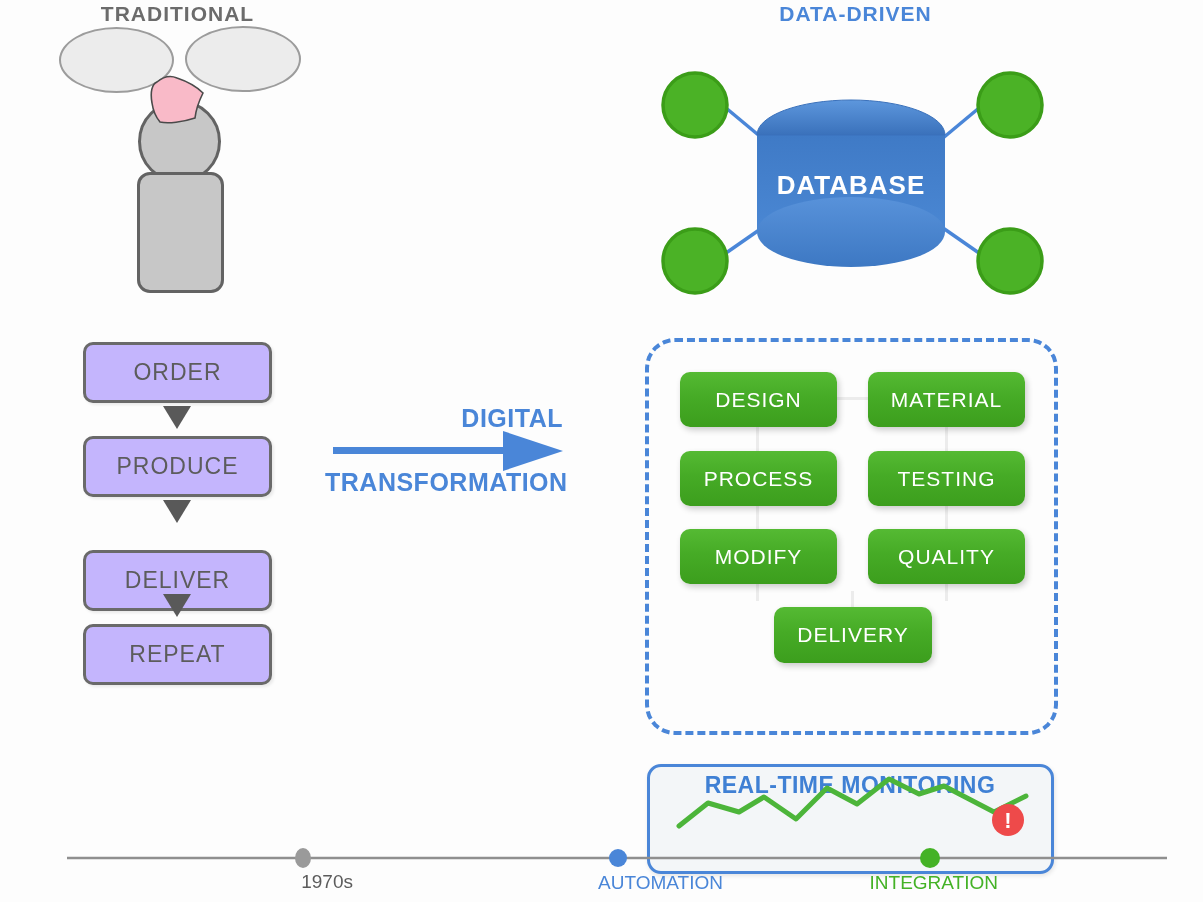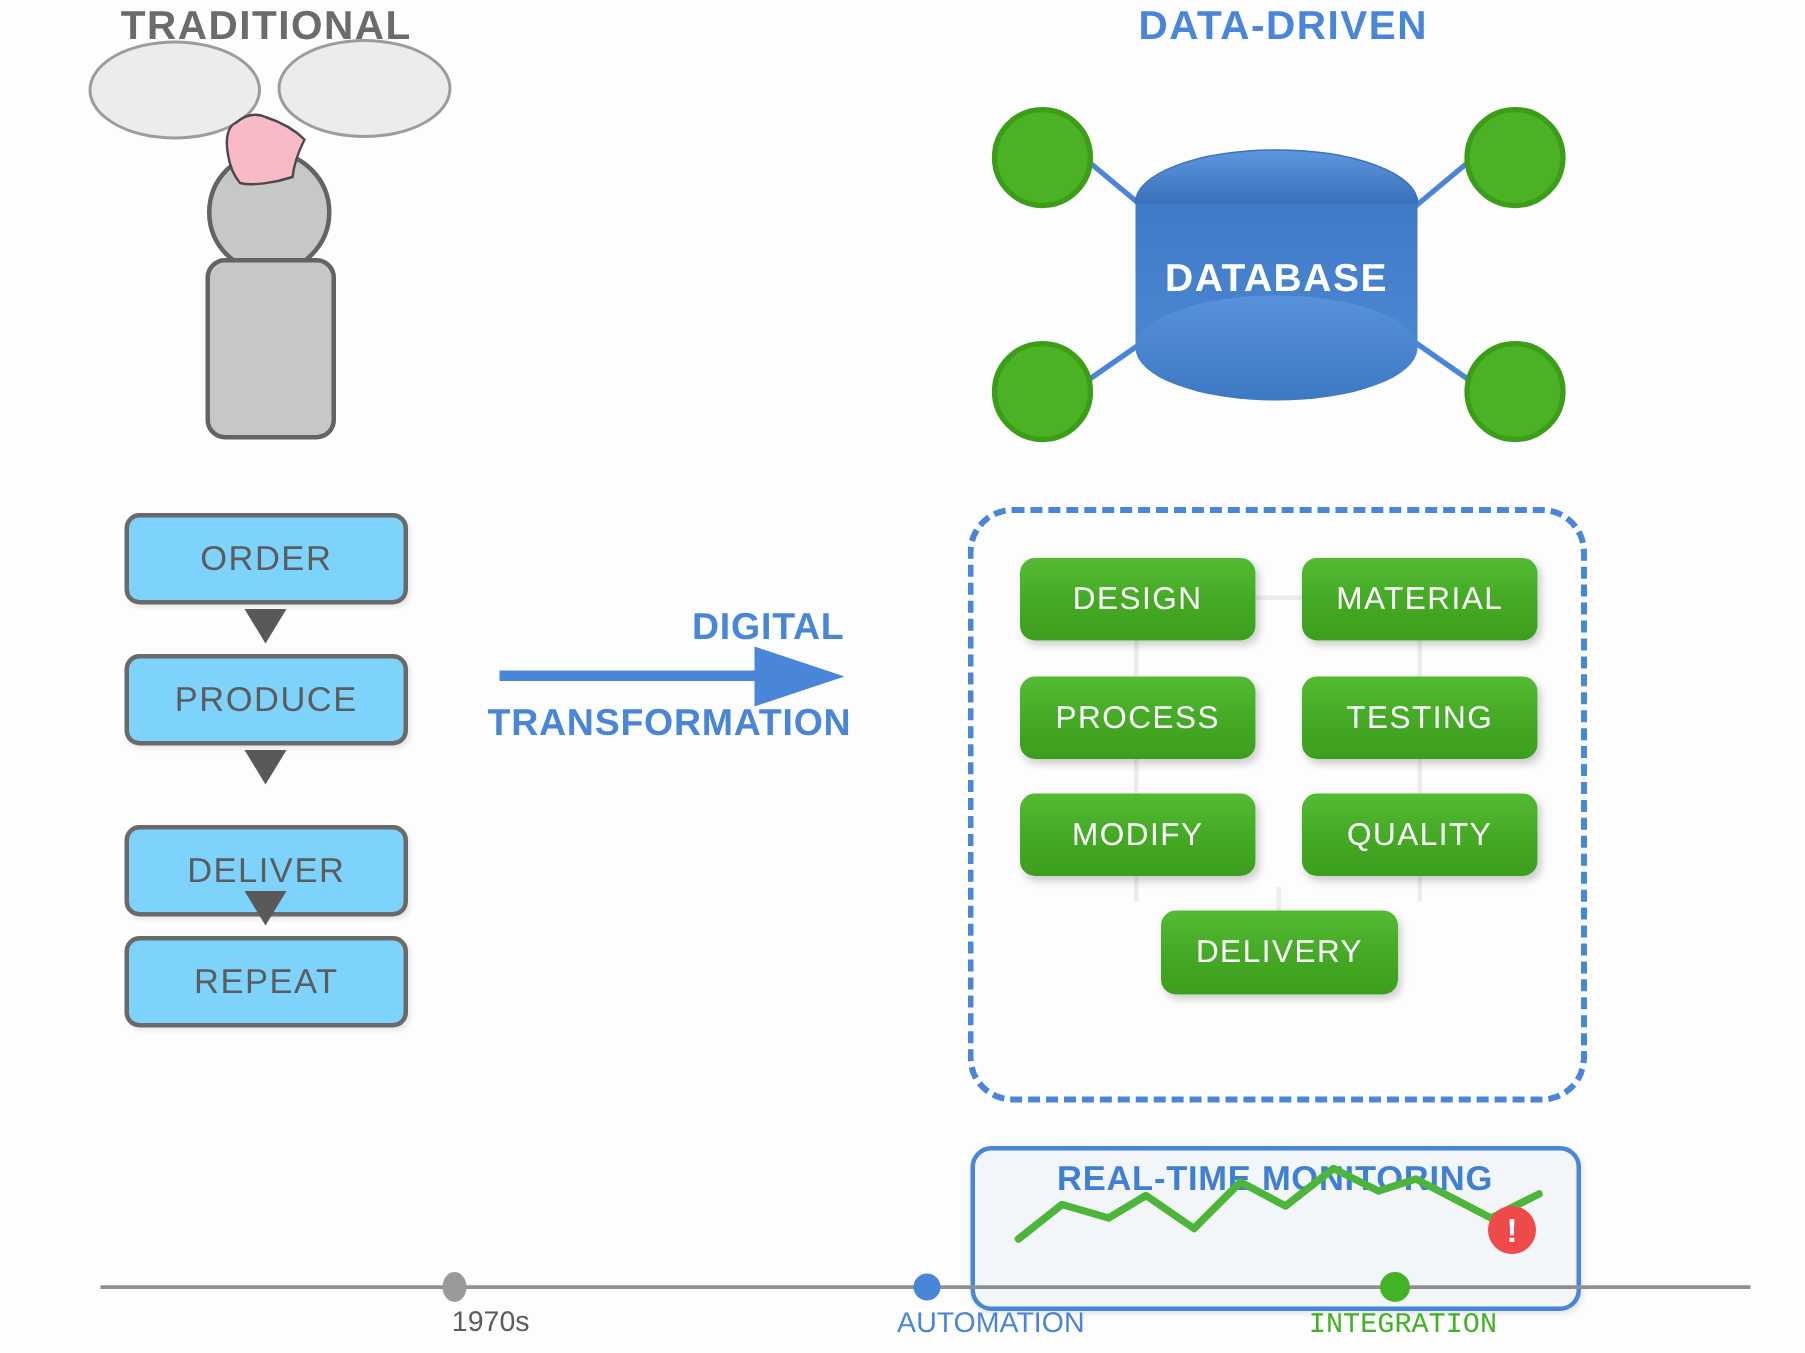--- a/index.html
+++ b/index.html
@@ -1,33 +1,33 @@
 <!DOCTYPE html>
 <html><head>
 <meta charset="utf-8">
 <style>
   html,body{margin:0;padding:0;background:#ffffff;}
   #stage{
     position:relative;width:1203px;height:902px;overflow:hidden;
     background:#fdfdfd;font-family:"Liberation Sans",sans-serif;
   }
   .abs{position:absolute;}
-  .section-title{font-weight:bold;font-size:27px;letter-spacing:1px;text-align:center;}
+  .section-title{font-weight:bold;font-size:21px;letter-spacing:1px;text-align:center;}
   .title-gray{color:#6b6b6b;}
   .title-blue{color:#4a86d8;}
 
   
   .bubble{background:#ececec;border:2.5px solid #9c9c9c;border-radius:50%;}
   .head{width:77px;height:77px;border-radius:50%;background:#c7c7c7;border:3px solid #636363;}
   .torso{width:81px;height:115px;border-radius:13px;background:#c7c7c7;border:3px solid #636363;}
 
   
   .flow-box{
     left:83px;width:189px;height:61px;box-sizing:border-box;
-    background:#7dd3fc;border:3px solid #6a6a6a;border-radius:10px;
+    background:#c4b5fd;border:3px solid #6a6a6a;border-radius:10px;
     display:flex;align-items:center;justify-content:center;
     color:#5c5c5c;font-size:23px;letter-spacing:1px;
     box-shadow:2px 2px 3px rgba(0,0,0,0.08);
   }
   .flow-arrow{
     left:163px;width:0;height:0;
     border-left:14px solid transparent;border-right:14px solid transparent;
     border-top:23px solid #595959;
   }
 
@@ -144,21 +144,21 @@
   </div>
   <div class="abs gbtn" style="left:868px;top:529px;">
     <span>QUALITY</span>
   </div>
 
   <div class="abs monitor-box"></div>
   <div class="abs monitor-title">REAL-TIME MONITORING</div>
 
   <div class="abs tl-label tl-gray" style="left:253px;top:871px;width:100px;">1970s</div>
   <div class="abs tl-label tl-blue" style="left:553px;top:872px;width:130px;">AUTOMATION</div>
-  <div class="abs tl-label tl-green" style="left:863px;top:872px;width:135px;font-family:Liberation Mono, monospace;">INTEGRATION</div>
+  <div class="abs tl-label tl-green" style="left:863px;top:872px;width:135px;">INTEGRATION</div>
 
   <svg id="overlay" width="1203" height="902" viewBox="0 0 1203 902">
     <defs>
       <linearGradient id="gradDome" x1="0" y1="0" x2="0" y2="1">
         <stop offset="0" stop-color="#5d97dd"></stop>
           <stop offset="1" stop-color="#3a71bb"></stop>
       </linearGradient>
       <linearGradient id="gradBody" x1="0" y1="0" x2="0" y2="1">
         <stop offset="0" stop-color="#3f7ac6"></stop>
           <stop offset="1" stop-color="#4a87d3"></stop>

